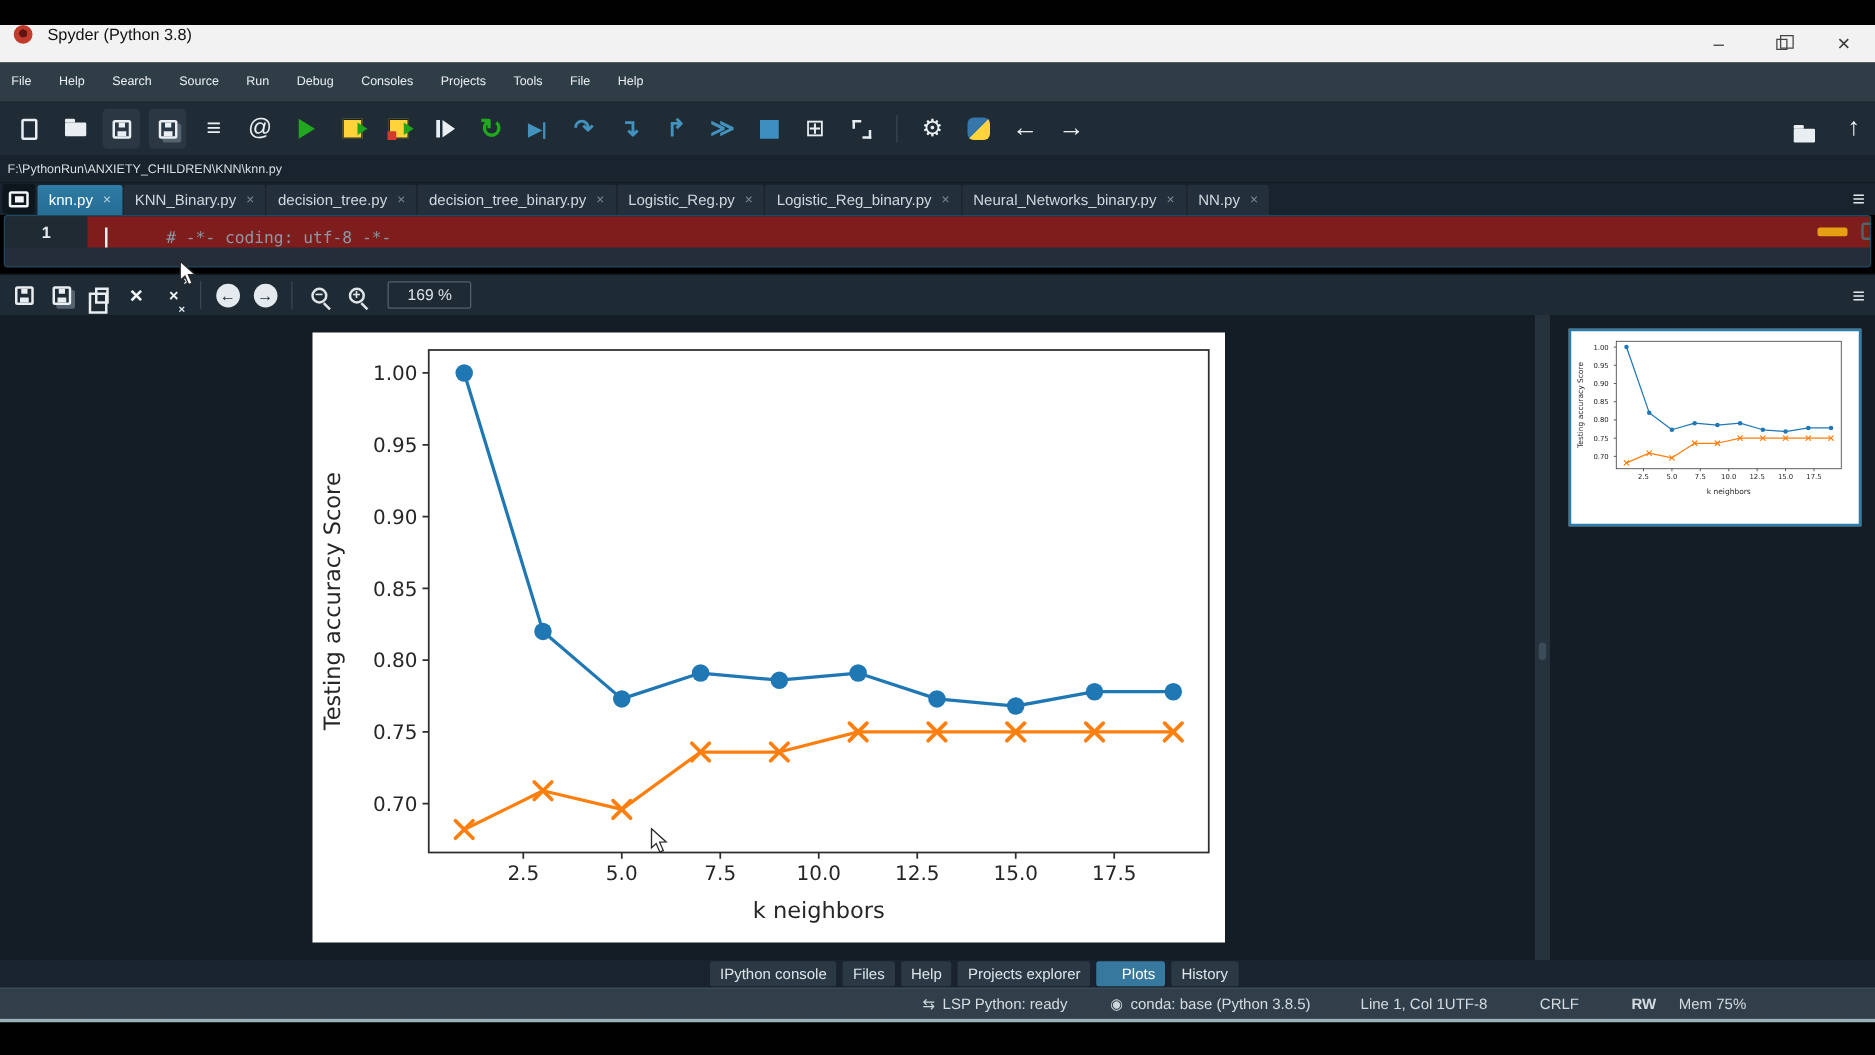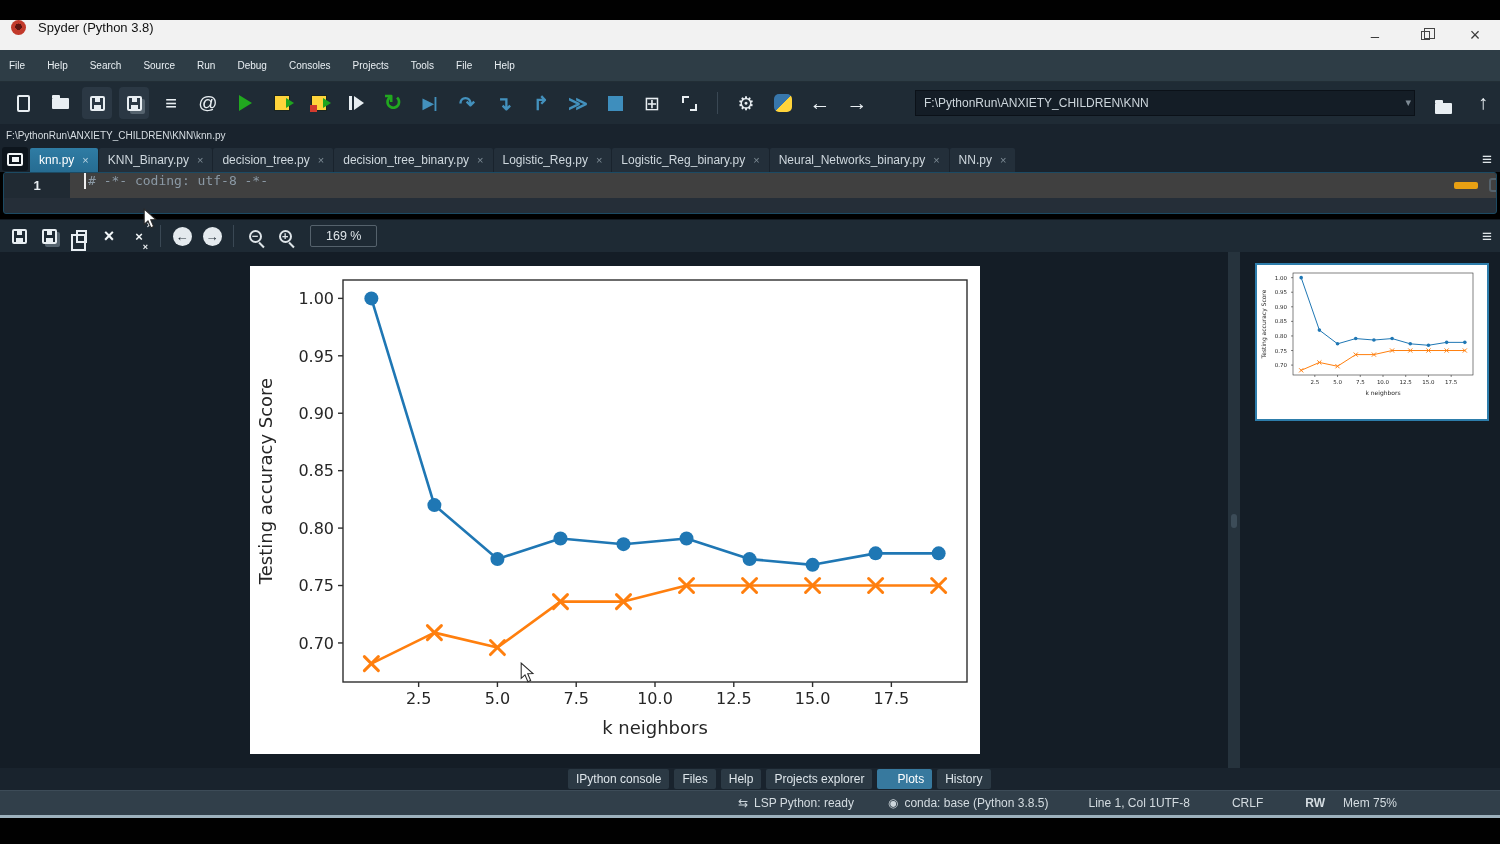--- a/index.html
+++ b/index.html
@@ -96,21 +96,21 @@
   .etab.active { background:linear-gradient(180deg,#2f7ca4,#266c92); color:#fff;margin-top:36px; }
   .etab.active .x { color:#bcd6e4; }
   .tab-menu { position:absolute; right:8px; top:4px; color:#dfe5e9; font-size:17px; }
 
   
   .editor { top:172px; height:42px; background:#252e38; margin:0 3px; border:1px solid #1c4a63;
       border-radius:3px; overflow:hidden; left:0; right:0; position:absolute; }
   .ed-row { display:flex; height:25px; }
   .gutter { width:66px; background:#202a33; color:#e8eef2; font-size:13px; font-weight:bold;
       display:flex; align-items:center; justify-content:center; flex:0 0 auto; height:100%; }
-  .codearea { flex:1; background:#404040; display:flex; align-items:flex-start; position:relative; }
+  .codearea { flex:1; background:#7f1d1d; display:flex; align-items:flex-end; position:relative;gap:45px; }
   .caret-bar { width:2px; height:16px; background:#eee; margin-left:14px; }
   .code-text { color:#8b99a5; font-family:"DejaVu Sans Mono", monospace; font-size:13px; margin-left:2px; }
   .ed-ind-orange { position:absolute; right:18px; top:9px; width:24px; height:7px; background:#e8a013;
       border-radius:2px; }
   .ed-ind-icon { position:absolute; right:-8px; top:5px; width:15px; height:14px; border:2px solid #55626c;
       border-radius:3px; }
 
   
   .plotsbar { top:219px; height:33px; background:#1e2a34; display:flex; align-items:center; border-top:1px solid #101820; }
   .pb { display:flex; align-items:center; justify-content:center; width:30px; height:28px; color:#e8eef2; }
@@ -223,24 +223,20 @@
     <span class="tb">
         <i class="ic-full"></i>
       </span>
     <i class="sep-v"></i>
     <span class="tb glyph-white" style="font-size:19px;">⚙</span>
     <span class="tb">
         <i class="python-logo"></i>
       </span>
     <span class="tb glyph-white" style="font-size:21px;font-weight:bold;">←</span>
     <span class="tb glyph-white" style="font-size:21px;font-weight:bold;">→</span>
-  </div>
-  <div class="addr-wrap">
-    <input class="addr-input" value="F:\PythonRun\ANXIETY_CHILDREN\KNN" style="">
-    <span class="addr-caret">▾</span>
   </div>
   <span class="tb tb-right-folder">
       <i class="ic-folder"></i>
     </span>
   <span class="tb tb-right-up">↑</span>
 </div>
 
 <div class="abs pathbar">
   <span class="path-text">F:\PythonRun\ANXIETY_CHILDREN\KNN\knn.py</span>
 </div>

